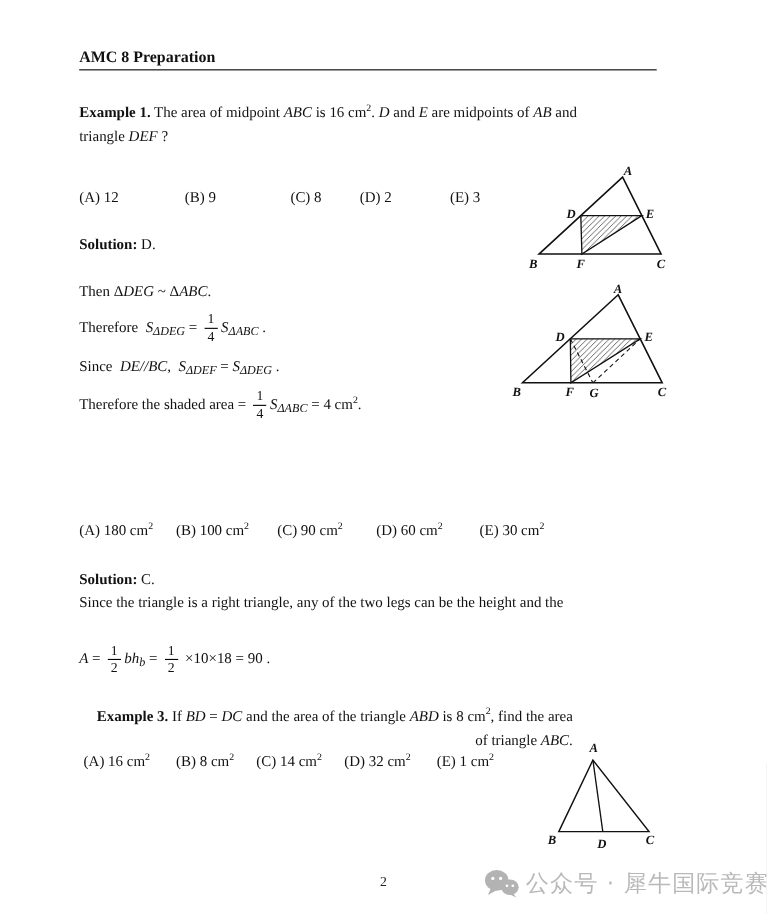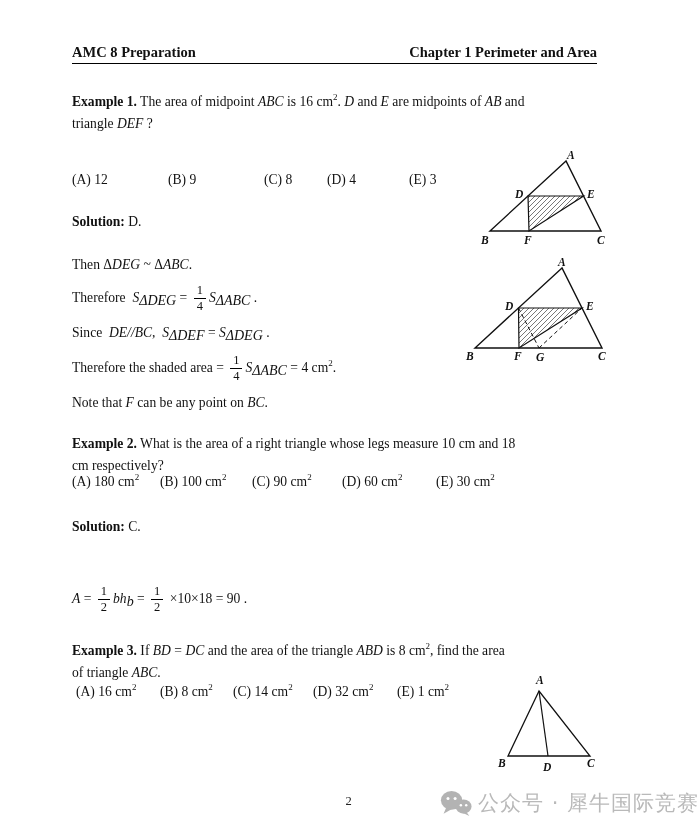--- a/index.html
+++ b/index.html
@@ -7,21 +7,21 @@
     position:relative;width:697px;height:831px;background:#ffffff;
     font-family:"Liberation Serif","DejaVu Serif",serif;color:#111;
     overflow:hidden;margin:0 auto;text-decoration:underline;
   }
   .line{position:absolute;white-space:pre;font-size:13.6px;line-height:21.5px;}
   .para{position:absolute;}
   .para .pline{white-space:pre;font-size:13.6px;line-height:21.5px;}
   .b{font-weight:bold;}
   .i{font-style:italic;margin-top:22px;}
   sup{font-size:9px;line-height:0;}
-  sub{font-size:14px;line-height:0;font-style:italic;vertical-align:-3px;}
+  sub{font-size:11px;line-height:0;font-style:italic;vertical-align:-3px;}
   .frac{display:inline-block;vertical-align:middle;text-align:center;margin:0 3px;}
   .frac .num,.frac .den{display:block;font-size:12.5px;line-height:1.2;padding:0 3px;}
   .frac .den{border-top:1px solid #000;}
   .hdr{position:absolute;left:72px;top:44px;width:525px;display:flex;
        justify-content:space-between;font-weight:bold;font-size:14.5px;}
   .rule{position:absolute;left:72px;top:63px;width:525px;border-top:1.7px solid #000;height:0;}
   .crow{position:absolute;left:72px;height:22px;font-size:13.6px;}
   .crow .ch{position:absolute;top:0;white-space:pre;}
   #c1 .ch:nth-of-type(1){left:0}   #c1 .ch:nth-of-type(2){left:96px}
   #c1 .ch:nth-of-type(3){left:192px}#c1 .ch:nth-of-type(4){left:255px}
@@ -41,43 +41,41 @@
            letter-spacing:1px;font-family:"DejaVu Sans",sans-serif;white-space:nowrap;}
   .wm-icon{position:absolute;left:440px;top:789px;}
 </style>
 </head>
 <body>
 
 <div id="page">
 
   <div class="hdr">
     <span>AMC 8 Preparation</span>
-    <span>Chapter 1 Perimeter and Area</span>
   </div>
   <div class="rule"></div>
 
   <div class="para" style="left:72px;top:91px;">
     <div class="pline"><span class="b">Example 1.</span><span> The area of midpoint </span><span class="i">ABC</span><span> is 16 cm</span><sup>2</sup><span>. </span><span class="i">D</span><span> and </span><span class="i">E</span><span> are midpoints of </span><span class="i">AB</span><span> and</span></div>
     <div class="pline"><span>triangle </span><span class="i">DEF</span><span> ?</span></div>
   </div>
 
   <div class="crow" id="c1" style="top:172px;">
     <span class="ch">(A) 12</span>
     <span class="ch">(B) 9</span>
     <span class="ch">(C) 8</span>
-    <span class="ch">(D) 4</span>
+    <span class="ch">(D) 2</span>
     <span class="ch">(E) 3</span>
   </div>
 
   <div class="line" style="left:72px;top:211px;"><span class="b">Solution:</span><span> D.</span></div>
   <div class="line" style="left:72px;top:254px;"><span>Then Δ</span><span class="i">DEG</span><span> ~ Δ</span><span class="i">ABC</span><span>.</span></div>
   <div class="line" style="left:72px;top:283px;"><span>Therefore  </span><span class="i">S</span><sub>ΔDEG</sub><span> = </span><span class="frac"><span class="num">1</span><span class="den">4</span></span><span class="i">S</span><sub>ΔABC</sub><span> .</span></div>
   <div class="line" style="left:72px;top:322px;"><span>Since  </span><span class="i">DE//BC</span><span>,  </span><span class="i">S</span><sub>ΔDEF</sub><span> = </span><span class="i">S</span><sub>ΔDEG</sub><span> .</span></div>
   <div class="line" style="left:72px;top:353px;"><span>Therefore the shaded area = </span><span class="frac"><span class="num">1</span><span class="den">4</span></span><span class="i">S</span><sub>ΔABC</sub><span> = 4 cm</span><sup>2</sup><span>.</span></div>
-  <div class="line" style="left:72px;top:392px;"><span>Note that </span><span class="i">F</span><span> can be any point on </span><span class="i">BC</span><span>.</span></div>
 
   <svg class="fig" style="left:468px;top:148px;" width="148" height="100" viewBox="0 0 148 100">
     <defs>
       <pattern id="h1" patternUnits="userSpaceOnUse" width="5" height="5">
         <path d="M0,5 L5,0" stroke="#555" stroke-width="0.8"></path>
       </pattern>
     </defs>
     <polygon points="98,13 22,83 133,83" fill="none" stroke="#111" stroke-width="1.4"></polygon>
     <polygon points="60,48 115.5,48 61,83" fill="url(#h1)" stroke="#111" stroke-width="1.2"></polygon>
     <text class="vlabel" x="99" y="11">A</text>
@@ -100,37 +98,34 @@
     <line x1="84" y1="91" x2="127" y2="51" stroke="#111" stroke-width="1" stroke-dasharray="4,3"></line>
     <text class="vlabel" x="103" y="9">A</text>
     <text class="vlabel" x="11" y="103">B</text>
     <text class="vlabel" x="143" y="103">C</text>
     <text class="vlabel" x="50" y="53">D</text>
     <text class="vlabel" x="131" y="53">E</text>
     <text class="vlabel" x="59" y="103">F</text>
     <text class="vlabel" x="81" y="104">G</text>
   </svg>
 
-  <div class="para" style="left:72px;top:433px;">
-    <div class="pline"><span class="b">Example 2.</span><span> What is the area of a right triangle whose legs measure 10 cm and 18</span></div>
-    <div class="pline"><span>cm respectively?</span></div>
-  </div>
 
   <div class="crow" id="c2" style="top:474px;">
     <span class="ch"><span>(A) 180 cm</span><sup>2</sup></span>
     <span class="ch"><span>(B) 100 cm</span><sup>2</sup></span>
     <span class="ch"><span>(C) 90 cm</span><sup>2</sup></span>
     <span class="ch"><span>(D) 60 cm</span><sup>2</sup></span>
     <span class="ch"><span>(E) 30 cm</span><sup>2</sup></span>
   </div>
 
   <div class="line" style="left:72px;top:516px;"><span class="b">Solution:</span><span> C.</span></div>
+  <div class="line" style="left:72px;top:537px;"><span>Since the triangle is a right triangle, any of the two legs can be the height and the</span></div>
   <div class="line" style="left:72px;top:584px;"><span class="i">A</span><span> = </span><span class="frac"><span class="num">1</span><span class="den">2</span></span><span class="i">bh</span><sub>b</sub><span> = </span><span class="frac"><span class="num">1</span><span class="den">2</span></span><span> ×10×18 = 90 .</span></div>
 
-  <div class="para" style="left:72px;top:640px;">
+  <div class="para" style="left:88px;top:640px;text-align:right;">
     <div class="pline"><span class="b">Example 3.</span><span> If </span><span class="i">BD</span><span> = </span><span class="i">DC</span><span> and the area of the triangle </span><span class="i">ABD</span><span> is 8 cm</span><sup>2</sup><span>, find the area</span></div>
     <div class="pline"><span>of triangle </span><span class="i">ABC</span><span>.</span></div>
   </div>
 
   <div class="crow" id="c3" style="top:684px;">
     <span class="ch"><span>(A) 16 cm</span><sup>2</sup></span>
     <span class="ch"><span>(B) 8 cm</span><sup>2</sup></span>
     <span class="ch"><span>(C) 14 cm</span><sup>2</sup></span>
     <span class="ch"><span>(D) 32 cm</span><sup>2</sup></span>
     <span class="ch"><span>(E) 1 cm</span><sup>2</sup></span>

